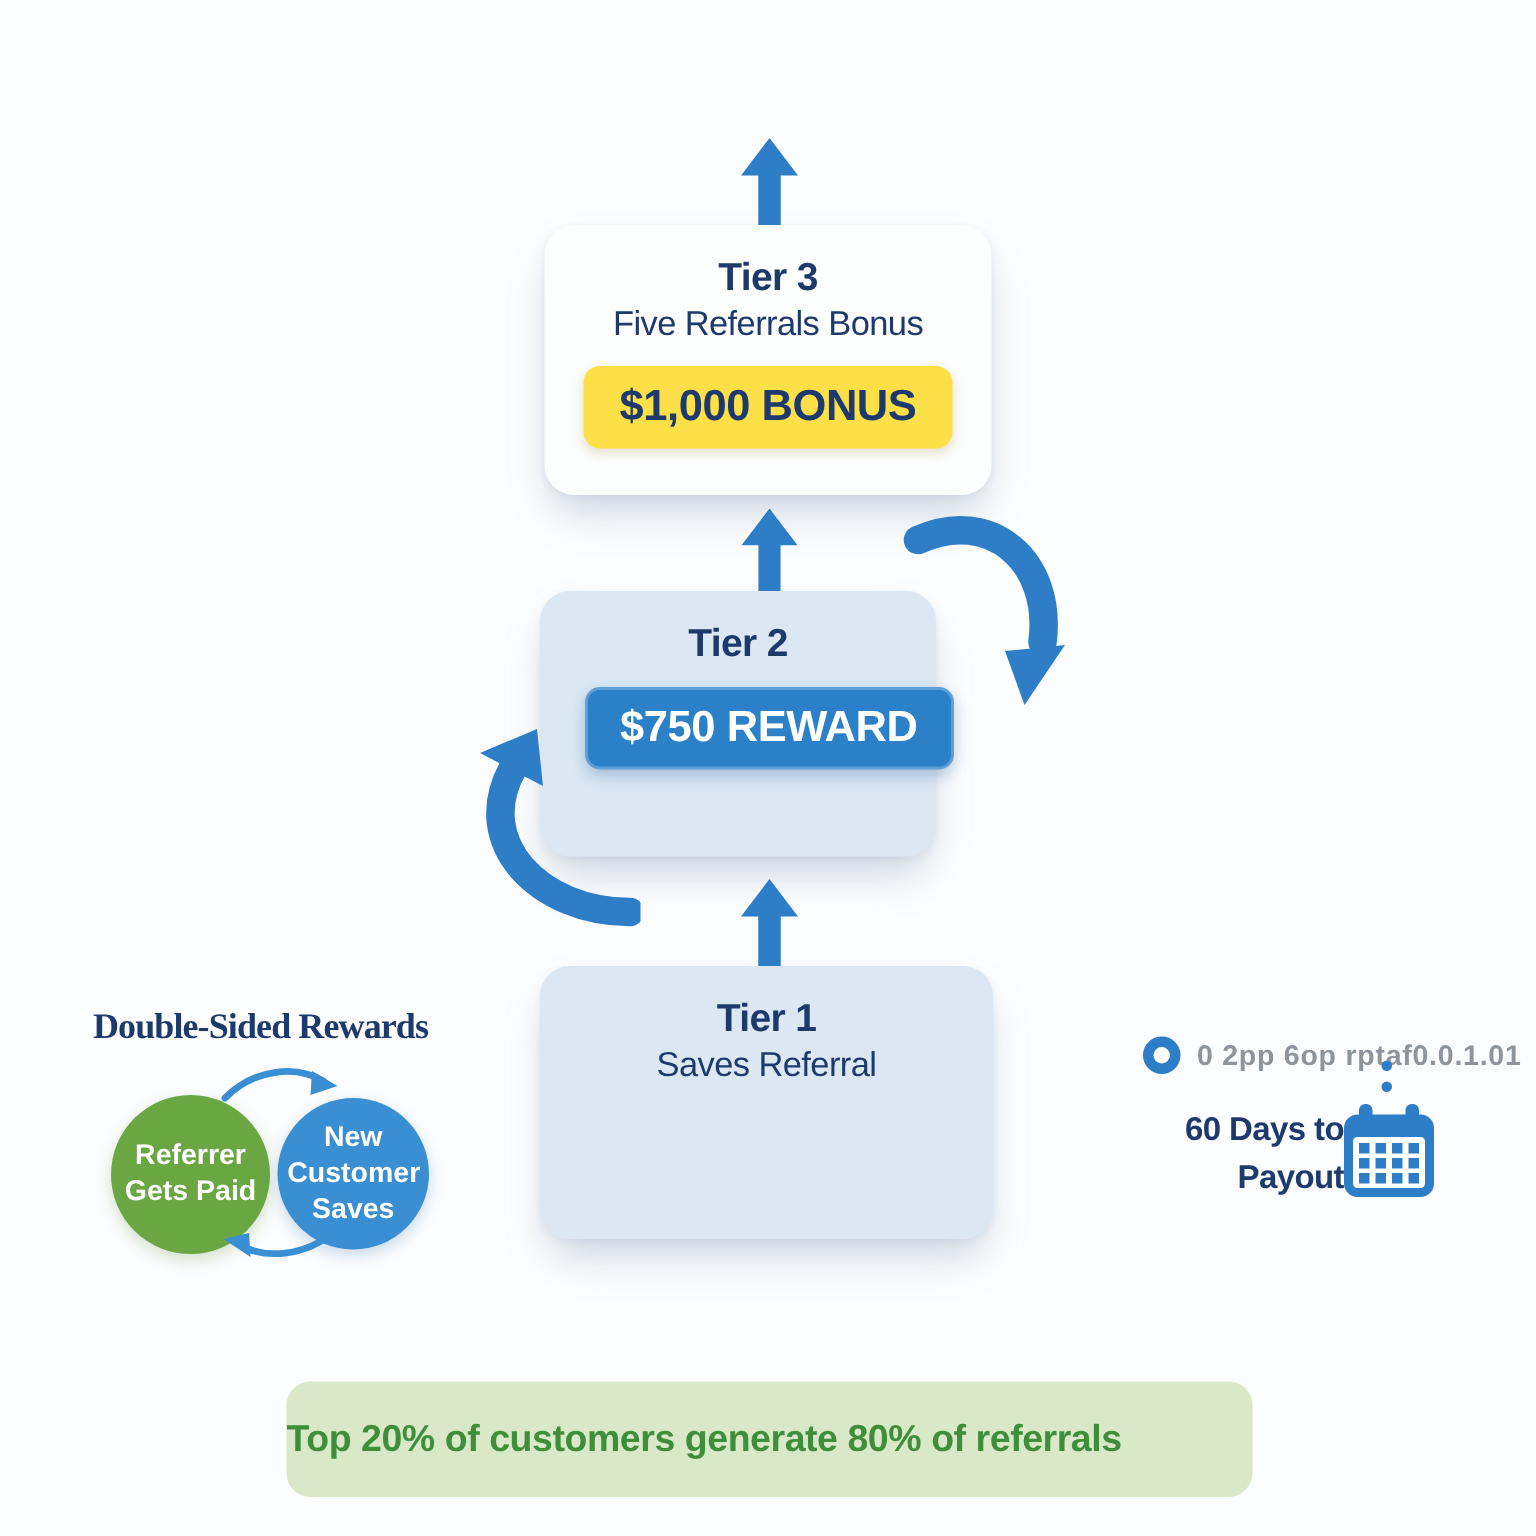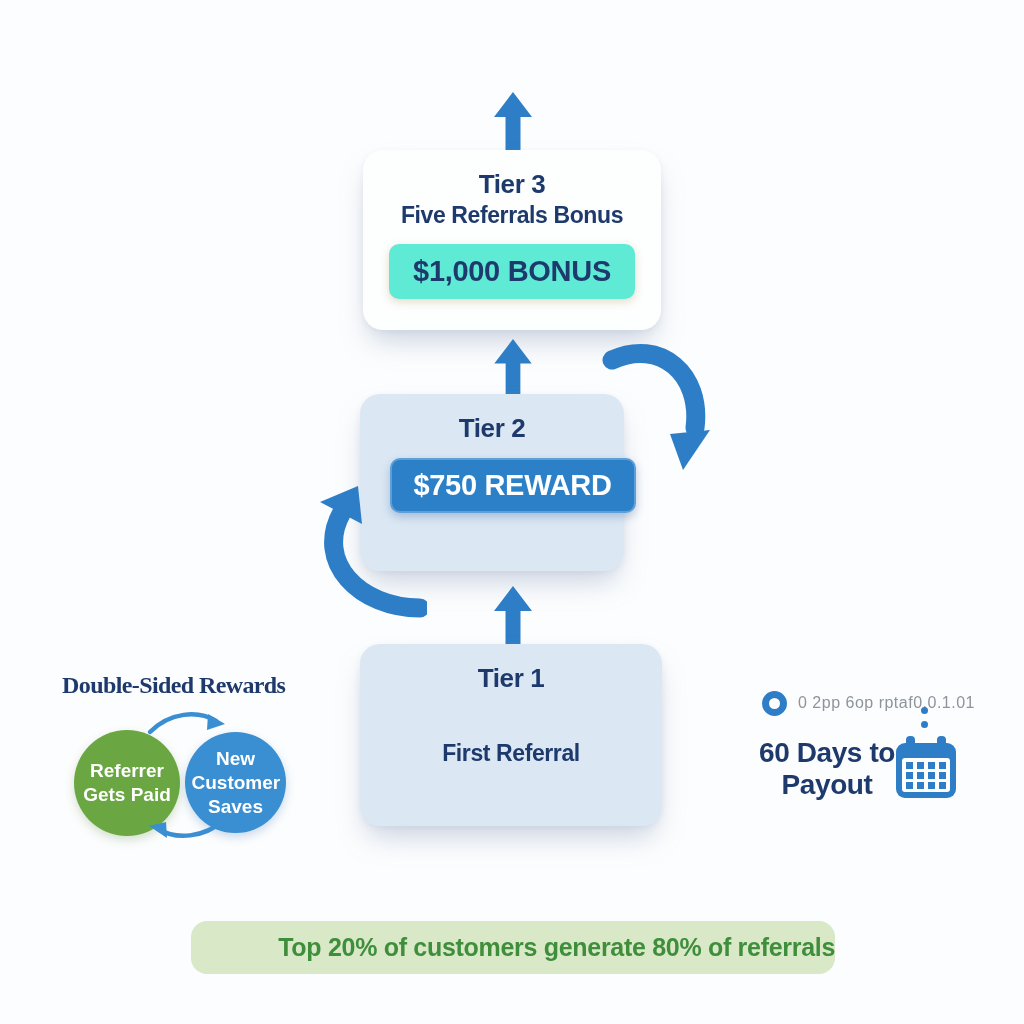--- a/index.html
+++ b/index.html
@@ -24,34 +24,35 @@
     display: flex; flex-direction: column; align-items: center;
     box-shadow: 0 16px 28px -6px rgba(130,150,180,0.40), 0 2px 6px rgba(130,150,180,0.12);
   }
   .tier-card.white { background: #fdfefe; }
   .tier-card.blue  { background: #dbe8f4; }
   .tier-title {
     font-size: 26px; font-weight: 700; letter-spacing: -0.4px;
     margin-top: 18px; line-height: 32px; text-align: center;
   }
   .tier-subtitle {
-    font-size: 23px; font-weight: 700; letter-spacing: -0.4px;
+    font-size: 23px; font-weight: 400; letter-spacing: -0.4px;
     line-height: 30px; text-align: center;
   }
   .reward-btn {
     margin-top: 14px;
     width: 246px; height: 55px;
     border-radius: 10px;
     display: flex; align-items: center; justify-content: center;
     font-size: 29px; font-weight: 700; letter-spacing: -0.3px;
     border: none; cursor: default;
   }
   .reward-btn.gold {
-    background: #5eead4; color: #1e3a6d;
+    background: #fde047; color: #1e3a6d;
     box-shadow: 0 3px 8px rgba(150,120,40,0.25);
+    border-radius: 11px;
   }
   .reward-btn.bluebtn {
     background: #2b80c8; color: #ffffff;
     border: 2px solid #5d9fd6;
     box-shadow: 0 4px 10px rgba(40,90,150,0.30);
     margin-left: 41px;
   }
 
   
   .curve { position: absolute; }
@@ -75,37 +76,37 @@
   .circle span { display: block; width: 88px; }
 
   
   .bullet-icon {
     position: absolute; left: 762px; top: 691px;
     width: 25px; height: 25px; border-radius: 50%;
     border: 7px solid #2e7ec7; background: #ffffff;
   }
   .payout-note {
     position: absolute; left: 798px; top: 694px;
-    font-size: 16px; font-weight: 400; color: #8d949c;
+    font-size: 19px; font-weight: 700; color: #8d949c;
     letter-spacing: 0.5px; white-space: nowrap;
   }
   .dot { position: absolute; width: 7px; height: 7px; border-radius: 50%; background: #2e7ec7; }
   .payout-label {
     position: absolute; left: 758px; top: 737px; width: 138px;
-    font-size: 28px; font-weight: 700; line-height: 32px;
-    text-align: center; letter-spacing: -0.4px;
+    font-size: 22px; font-weight: 700; line-height: 32px;
+    text-align: right; letter-spacing: -0.4px;
   }
   .calendar { position: absolute; left: 896px; top: 736px; width: 60px; height: 64px; }
   .calendar svg { display: block; width: 100%; height: 100%; }
 
   
   .banner {
-    position: absolute; left: 191px; top: 921px; width: 644px; height: 53px;
+    position: absolute; left: 191px; top: 921px; width: 644px; height: 77px;
     background: #d9e8c7; border-radius: 16px;
-    display: flex; align-items: center; justify-content: flex-end;
+    display: flex; align-items: center; justify-content: flex-start;
   }
   .banner-text {
     font-size: 25px; font-weight: 700; color: #3f8e3c; letter-spacing: -0.3px;
     white-space: nowrap;
   }
 </style>
 </head>
 <body>
 
 <div class="canvas">
@@ -146,23 +147,23 @@
       <polygon points="18,18 60,40 56,2" fill="#2e7ec7"></polygon>
     </svg>
   </div>
 
   <div class="up-arrow" style="left:494px; top:586px;">
     <svg viewBox="0 0 38 58">
         <path d="M19 0 L38 25 L26.5 25 L26.5 58 L11.5 58 L11.5 25 L0 25 Z" fill="#2e7ec7"></path>
       </svg>
   </div>
 
-  <div class="tier-card blue" style="left:360px; top:644px; width:302px; height:182px;gap:44px;">
+  <div class="tier-card blue" style="left:360px; top:644px; width:302px; height:182px;">
     <div class="tier-title">Tier 1</div>
-    <div class="tier-subtitle">First Referral</div>
+    <div class="tier-subtitle">Saves Referral</div>
   </div>
 
   <div class="dsr-heading">Double-Sided Rewards</div>
 
   <div class="circle green" style="left:74px; top:730px; width:106px; height:106px;">
     <span>Referrer Gets Paid</span>
   </div>
 
   <div class="circle bluec" style="left:185px; top:732px; width:101px; height:101px;">
     <span>New Customer Saves</span>

